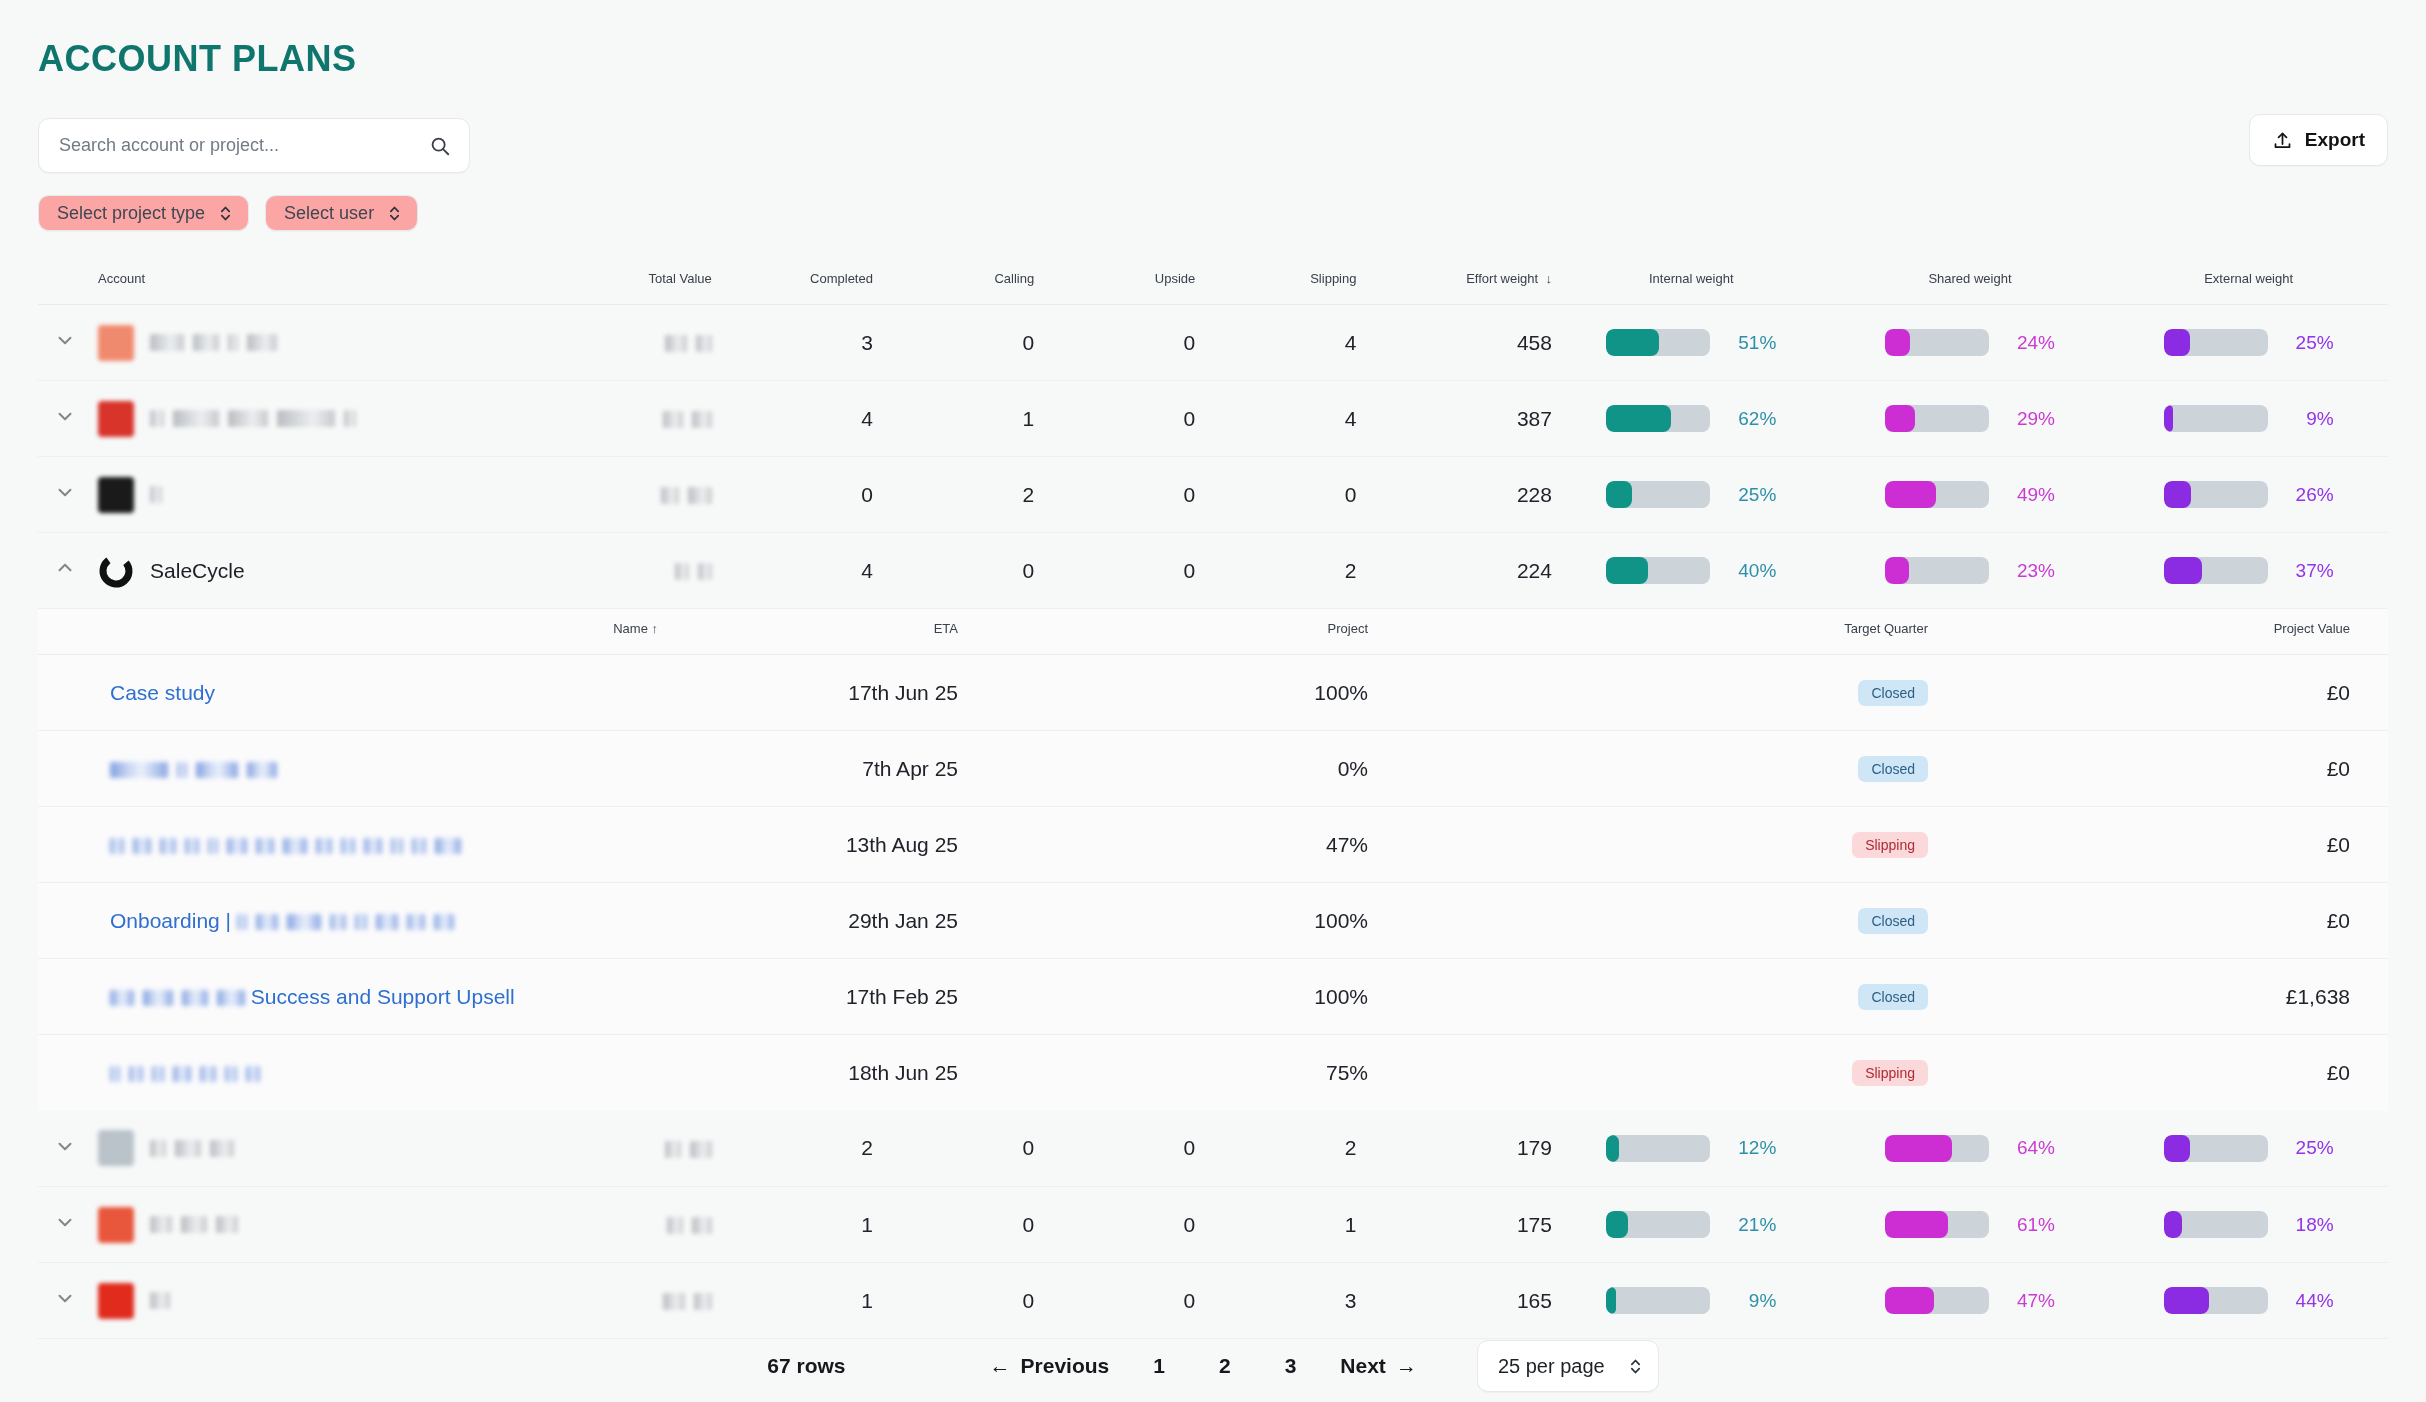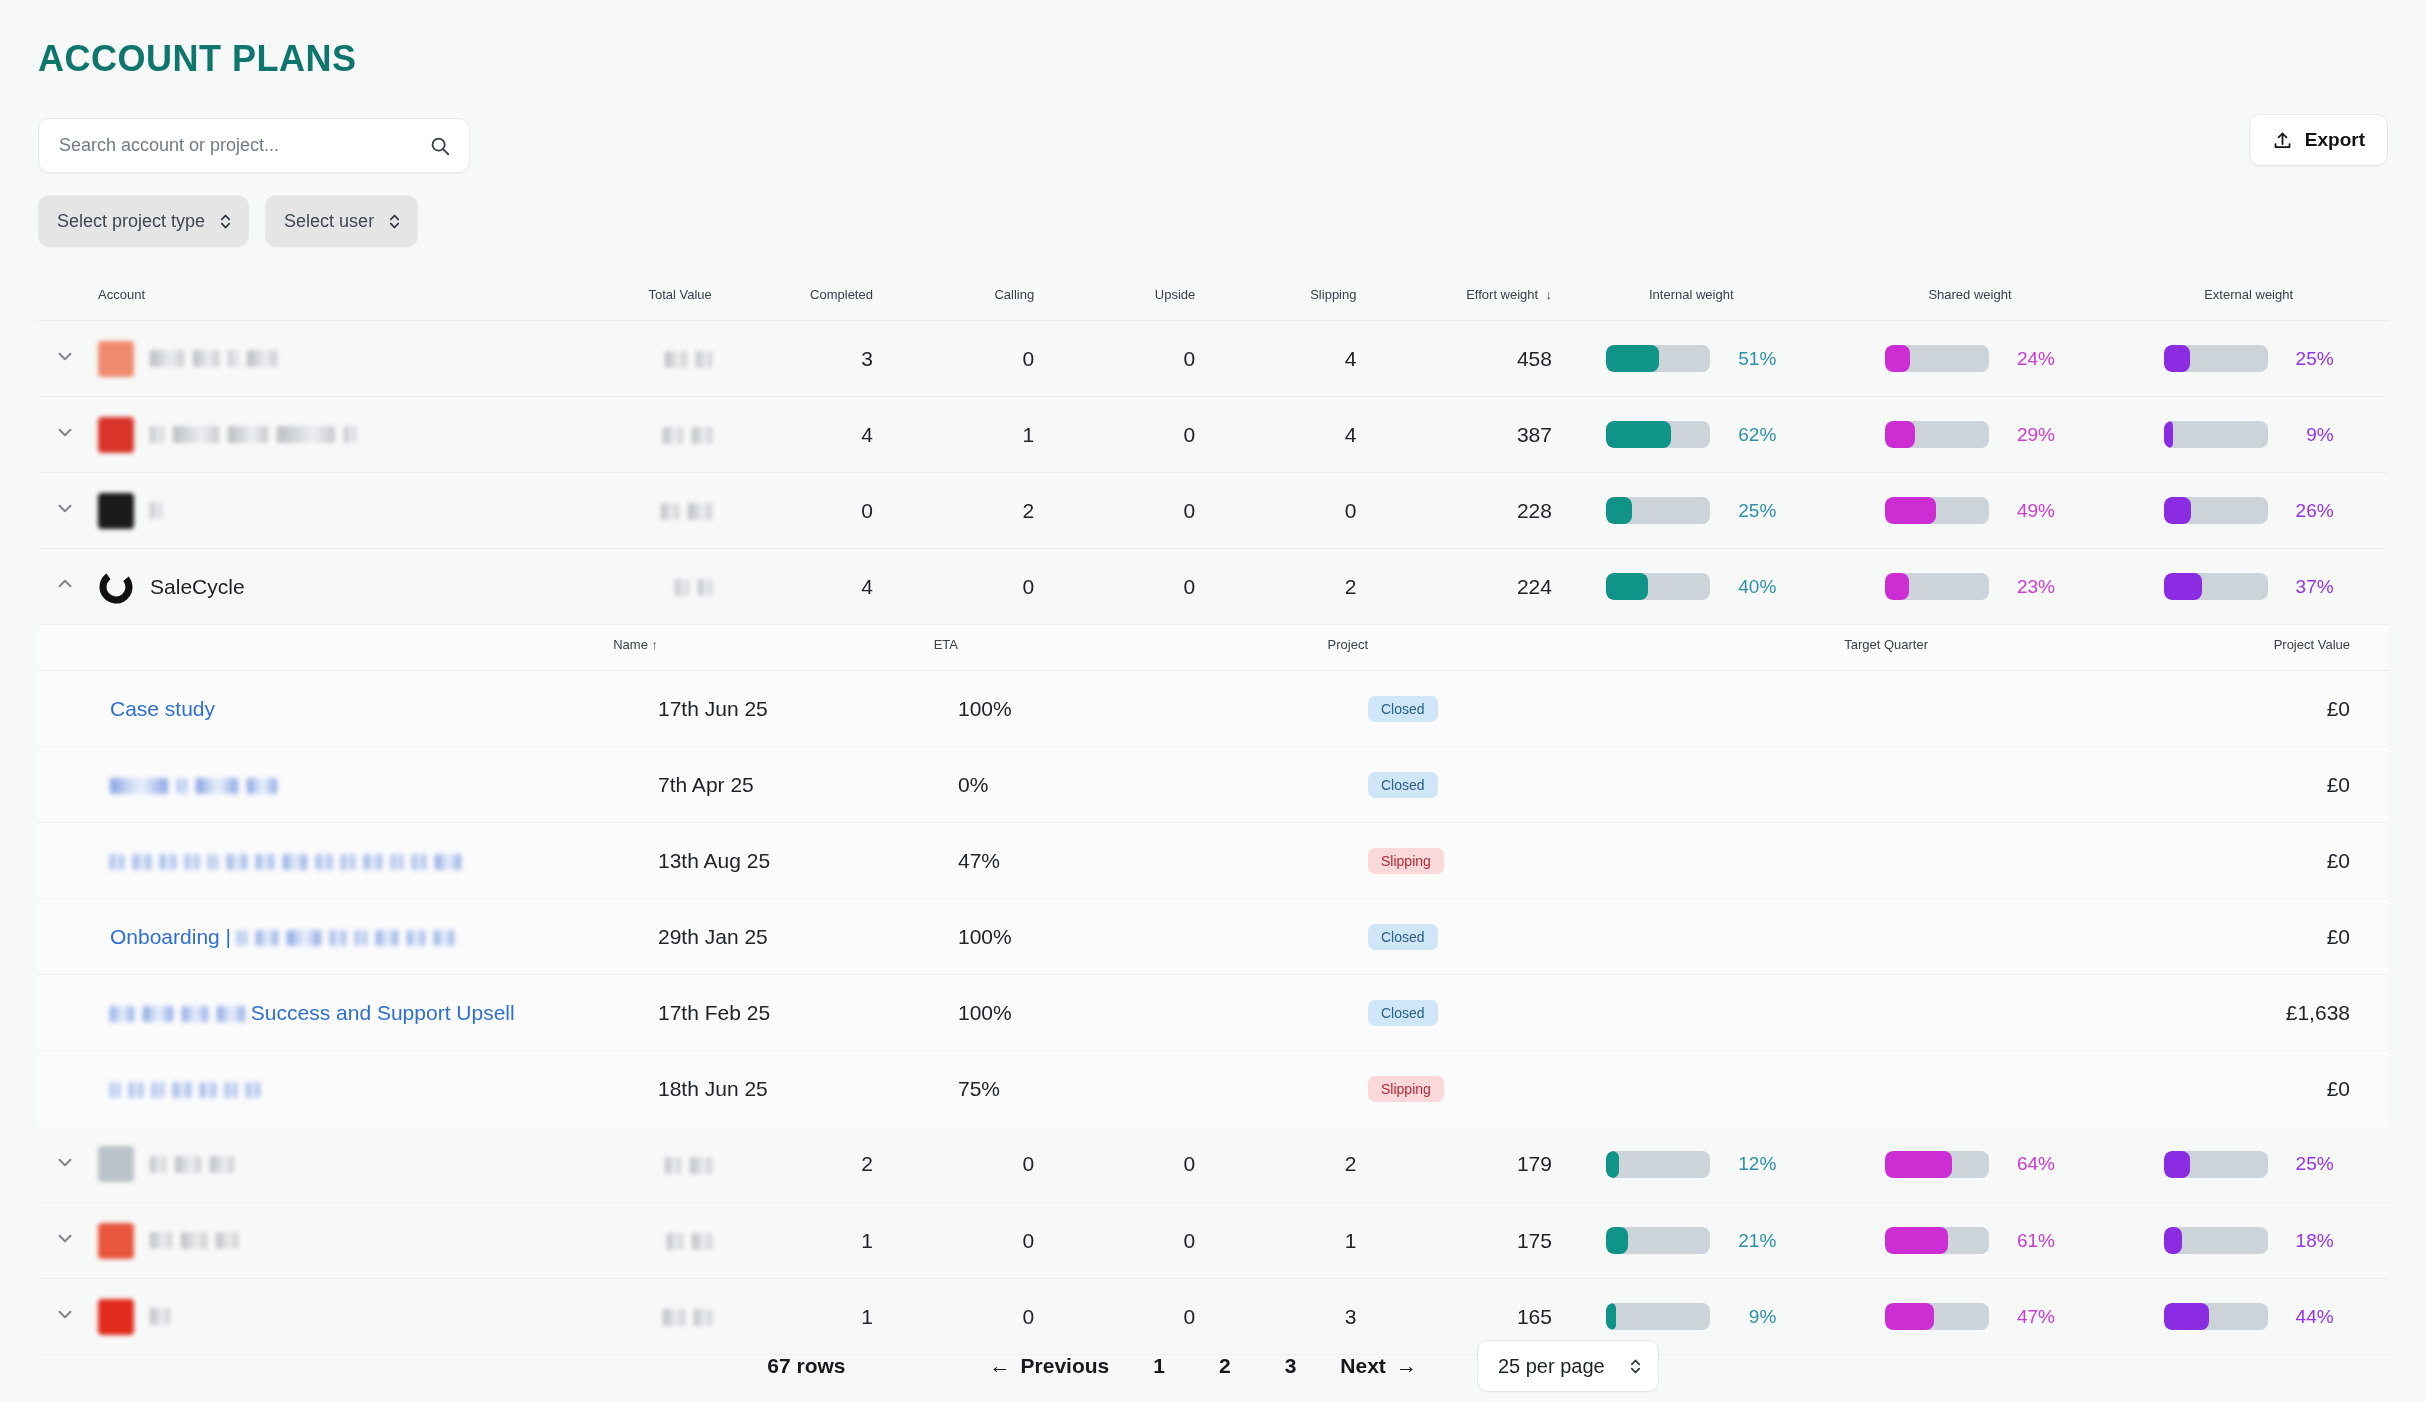--- a/index.html
+++ b/index.html
@@ -28,21 +28,21 @@
   }
   .search-input {
     border:0; outline:0; flex:1; font-size:18px; color:#5c6470;
     background:transparent; font-family:"Liberation Sans", sans-serif;
   }
   .search-input::placeholder { color:#727b86; }
   .icon-search { width:22px; height:22px; flex:none; }
 
   .filters { display:flex; gap:16px; margin-top:22px; }
   .select-pill {
-    height: 52px; background:#e5e5e5; border:1px solid #e6e8ea;
+    height: 36px; background:#fca5a5; border:1px solid #e6e8ea;
     border-radius: 11px; display:inline-flex; align-items:center;
     padding: 0 16px 0 18px; gap: 14px; font-size:18px; color:#3f4752;
     box-shadow: 0 1px 1px rgba(16,24,40,.03); cursor:pointer;
   }
   .chev-ud { width:13px; height:19px; flex:none; }
 
   .export-btn {
     position:absolute; right:0; top:-4px;
     height:52px; background:#fff; border:1px solid #e6e8ea;
     border-radius: 11px; display:inline-flex; align-items:center;
@@ -104,21 +104,21 @@
   }
   .sc-name { width: 620px; text-align:left; padding-left:72px !important; }
   .sc-eta  { width: 300px; text-align:center; }
   .sc-prog { width: 410px; text-align:center; }
   .sc-tq   { width: 560px; text-align:center; }
   .sc-pv   { text-align:right; padding-right:38px !important; }
   .subtbl td {
     font-size:21px; color:#20242a; height:61px; border-bottom:1px solid #edeff1; padding:0;
   }
   .subtbl td.n { text-align:left; padding-left:72px; }
-  .subtbl td.e, .subtbl td.p, .subtbl td.q { text-align:left; }
+  .subtbl td.e, .subtbl td.p, .subtbl td.q { text-align:right; }
   .subtbl td.v { text-align:right; padding-right:38px; }
   .subtbl tr:last-child td { border-bottom:none; }
   .link { color:#2f6fd0; cursor:pointer; }
   .badge {
     display:inline-block; padding:6px 13px; border-radius:7px;
     font-size:14px; line-height:1;
   }
   .badge.closed  { background:#cfe6f7; color:#2b5f86; }
   .badge.slipping{ background:#fbd8da; color:#b02a37; }
 

